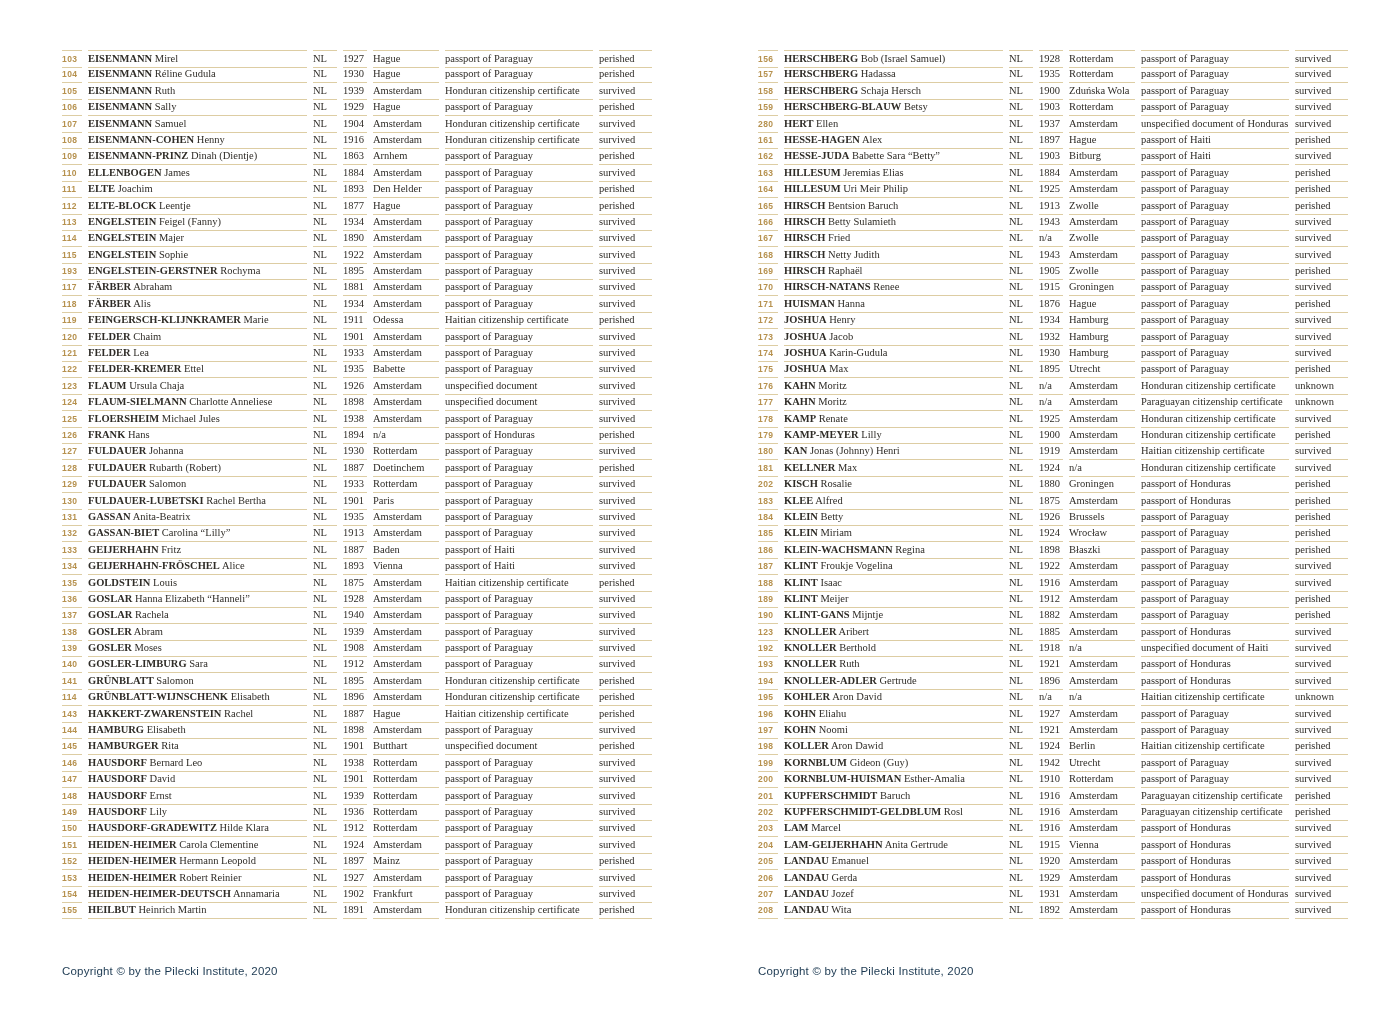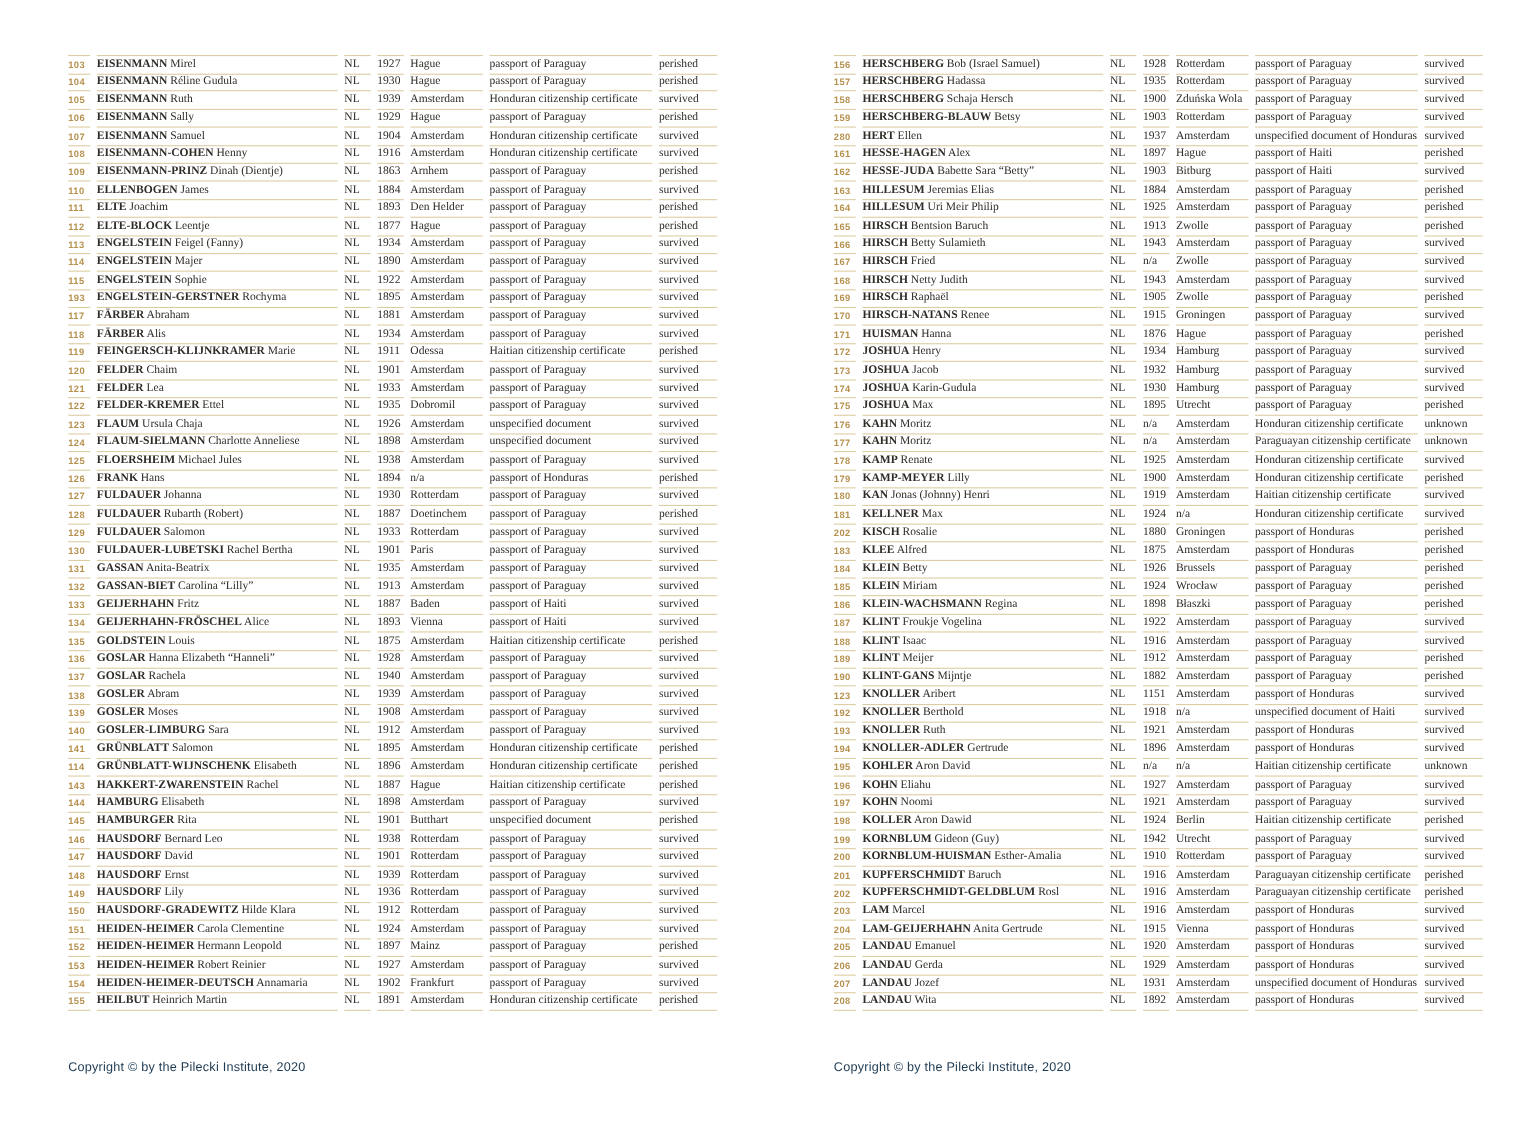--- a/index.html
+++ b/index.html
@@ -222,21 +222,21 @@
           <div class="cell c-year">1933</div>
           <div class="cell c-city">Amsterdam</div>
           <div class="cell c-doc">passport of Paraguay</div>
           <div class="cell c-status">survived</div>
         </div>
         <div class="row">
           <div class="cell c-num">122</div>
           <div class="cell c-name"><span class="surname">FELDER-KREMER</span> Ettel</div>
           <div class="cell c-country">NL</div>
           <div class="cell c-year">1935</div>
-          <div class="cell c-city">Dobromil</div>
+          <div class="cell c-city">Babette</div>
           <div class="cell c-doc">passport of Paraguay</div>
           <div class="cell c-status">survived</div>
         </div>
         <div class="row">
           <div class="cell c-num">123</div>
           <div class="cell c-name"><span class="surname">FLAUM</span> Ursula Chaja</div>
           <div class="cell c-country">NL</div>
           <div class="cell c-year">1926</div>
           <div class="cell c-city">Amsterdam</div>
           <div class="cell c-doc">unspecified document</div>
@@ -848,21 +848,21 @@
           <div class="cell c-country">NL</div>
           <div class="cell c-year">1882</div>
           <div class="cell c-city">Amsterdam</div>
           <div class="cell c-doc">passport of Paraguay</div>
           <div class="cell c-status">perished</div>
         </div>
         <div class="row">
           <div class="cell c-num">123</div>
           <div class="cell c-name"><span class="surname">KNOLLER</span> Aribert</div>
           <div class="cell c-country">NL</div>
-          <div class="cell c-year">1151</div>
+          <div class="cell c-year">1885</div>
           <div class="cell c-city">Amsterdam</div>
           <div class="cell c-doc">passport of Honduras</div>
           <div class="cell c-status">survived</div>
         </div>
         <div class="row">
           <div class="cell c-num">192</div>
           <div class="cell c-name"><span class="surname">KNOLLER</span> Berthold</div>
           <div class="cell c-country">NL</div>
           <div class="cell c-year">1918</div>
           <div class="cell c-city">n/a</div>

